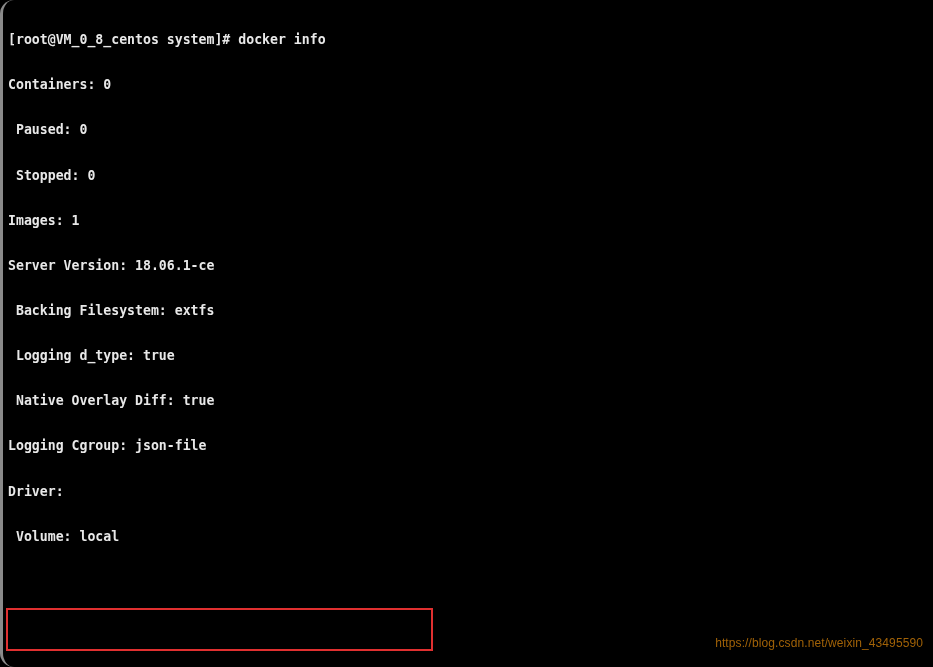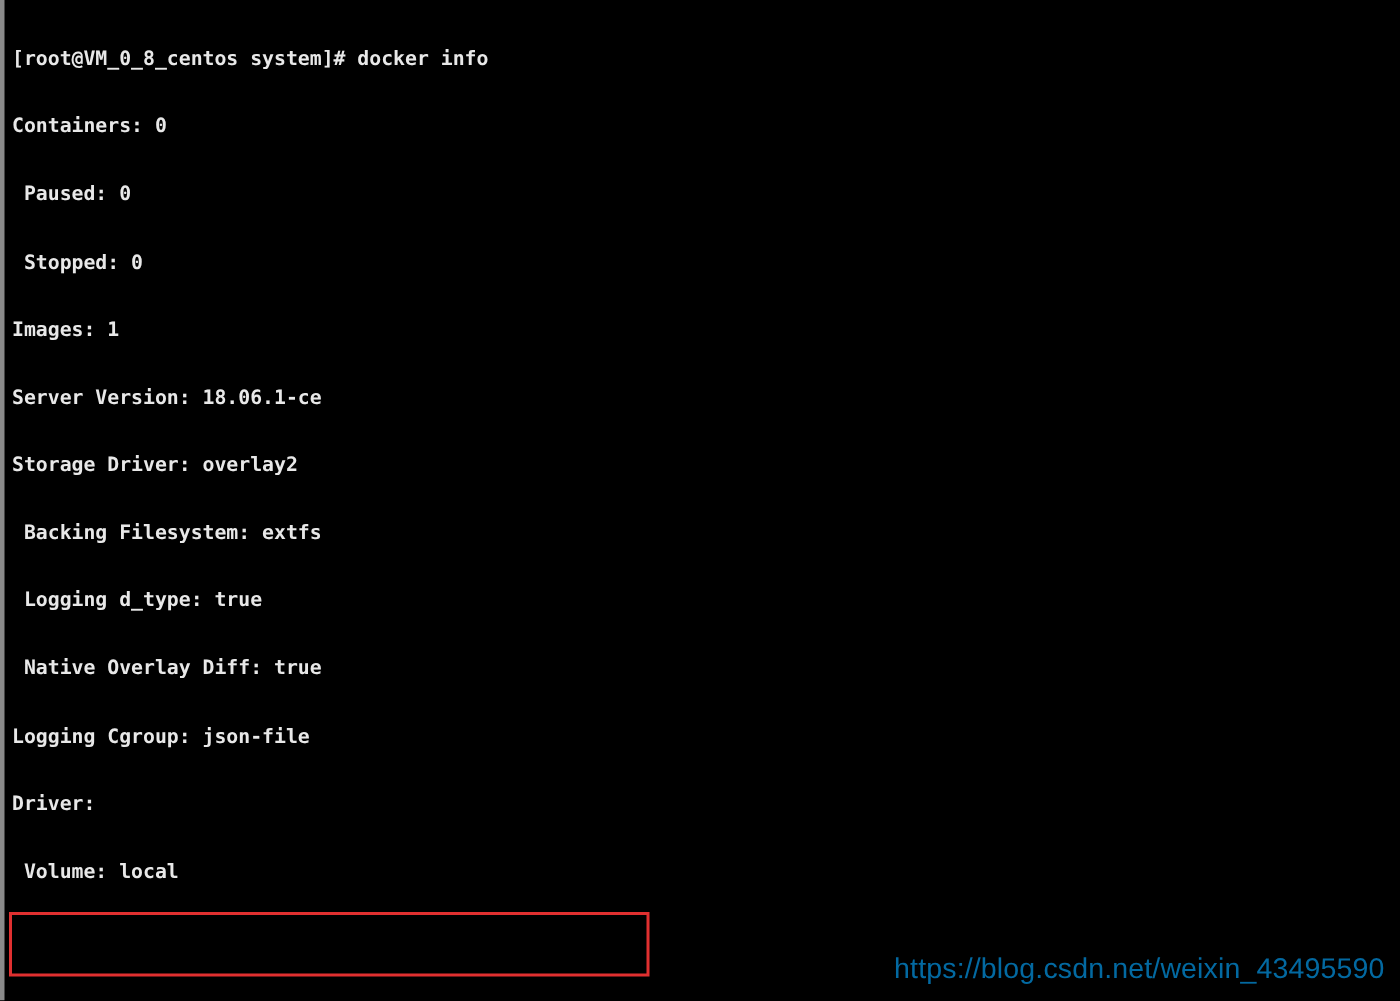--- a/index.html
+++ b/index.html
@@ -9,20 +9,21 @@
     background: #000000;
   }
   #terminal {
     position: relative;
     width: 933px;
     height: 667px;
     background: #000000;
     overflow: hidden;
     box-sizing: border-box;
     border-left: 3px solid #8a8a8a;
+    border-radius: 14px;
   }
   #screen {
     position: absolute;
     left: 0;
     top: 0;
     padding: 2px 0 0 5px;
     font-family: "DejaVu Sans Mono", "Liberation Mono", monospace;
     font-size: 13.2px;
     line-height: 15.05px;
     letter-spacing: 0px;
@@ -44,39 +45,38 @@
     border: 2px solid #e03030;
     box-sizing: border-box;
     pointer-events: none;
     background: transparent;
   }
   #watermark {
     position: absolute;
     right: 10px;
     top: 636px;
     font-family: "Liberation Sans", "DejaVu Sans", sans-serif;
-    font-size: 19px;
-    color: #0369a1;
+    font-size: 12px;
+    color: #a16207;
     letter-spacing: 0.1px;
     white-space: pre;
   }
 </style>
 </head>
 <body>
 
 <div id="terminal">
 
   <div id="screen">
     <div class="line">[root@VM_0_8_centos system]# docker info</div>
     <div class="line">Containers: 0</div>
     <div class="line"> Paused: 0</div>
     <div class="line"> Stopped: 0</div>
     <div class="line">Images: 1</div>
     <div class="line">Server Version: 18.06.1-ce</div>
-    <div class="line">Storage Driver: overlay2</div>
     <div class="line"> Backing Filesystem: extfs</div>
     <div class="line"> Logging d_type: true</div>
     <div class="line"> Native Overlay Diff: true</div>
     <div class="line">Logging Cgroup: json-file</div>
     <div class="line">Driver:</div>
     <div class="line"> Volume: local</div>
     
     
     
     

